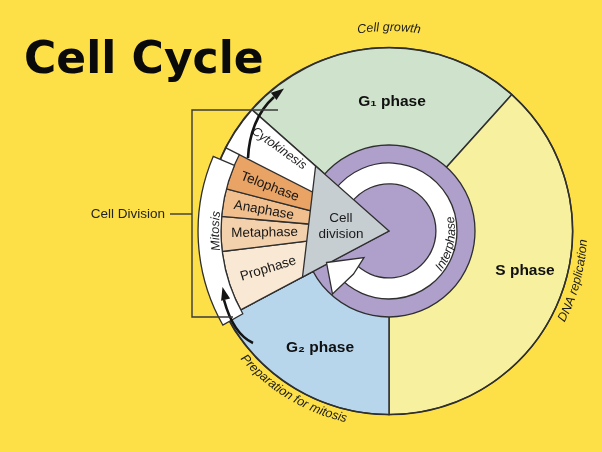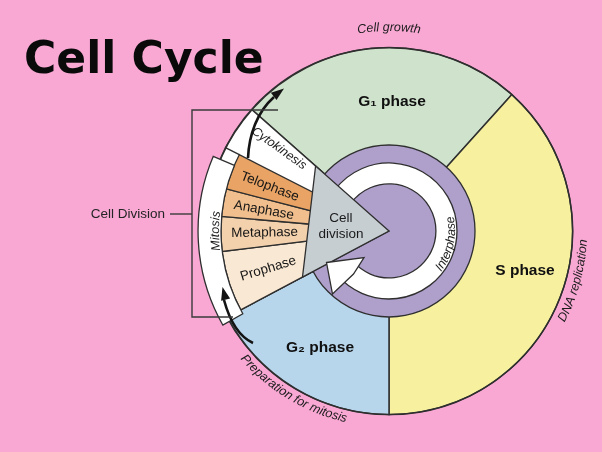--- a/index.html
+++ b/index.html
@@ -1,16 +1,16 @@
 <!DOCTYPE html>
 <html><head>
 <meta charset="utf-8">
 <style>
   html,body{margin:0;padding:0;background:#ffffff;}
-  .stage{position:relative;width:602px;height:452px;background:#f9a8d4;overflow:hidden;
+  .stage{position:relative;width:602px;height:452px;background:#fde047;overflow:hidden;
          font-family:"Liberation Sans",sans-serif;}
   svg{position:absolute;left:0;top:0;}
   .ln{fill:none;stroke:#2f2f2f;stroke-width:1.4;}
   .shape{stroke:#2f2f2f;stroke-width:1.3;}
   .shape2{stroke:#2f2f2f;stroke-width:1.5;}
   .t-title{font-family:"DejaVu Sans",sans-serif;font-weight:bold;font-size:44px;fill:#0a0a0a;}
   .t-sector{font-family:"Liberation Sans","DejaVu Sans",sans-serif;font-weight:bold;font-size:15.5px;fill:#101010;}
   .t-annot{font-family:"Liberation Sans",sans-serif;font-style:italic;font-size:12.5px;fill:#1c1c1c;}
   .t-phase{font-family:"Liberation Sans",sans-serif;font-size:13.5px;fill:#161616;}
   .t-center{font-family:"Liberation Sans",sans-serif;font-size:13.5px;fill:#1a1a1a;}

